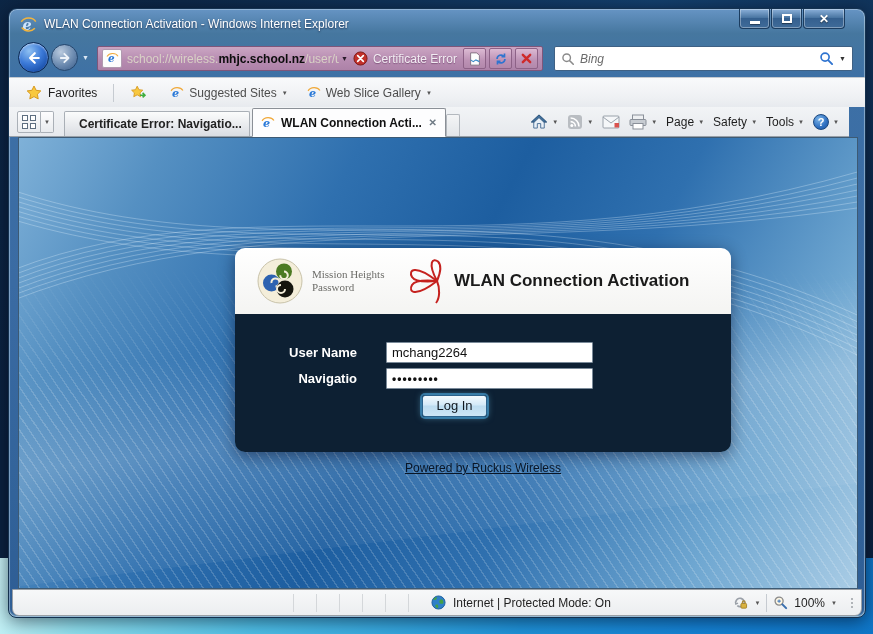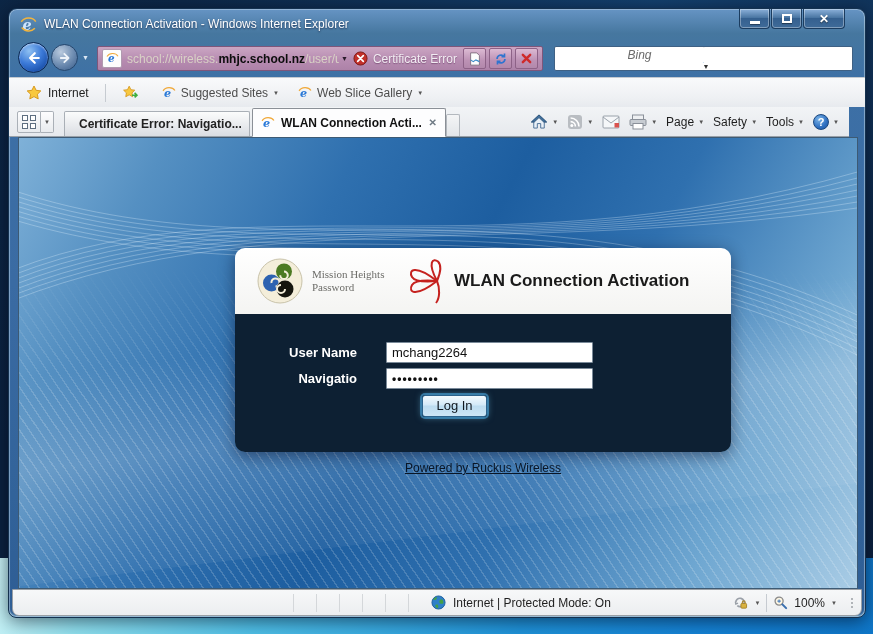--- a/index.html
+++ b/index.html
@@ -46,21 +46,21 @@
   .url-domain { color:#0d0d0d; font-weight:bold; }
   .addr-chev { color:#2a1a2a; font-size:7px; margin:0 5px 0 2px; flex:none; }
   .certbadge { display:flex; align-items:center; gap:5px; color:#f2ecf2; font-size:12px;
     text-shadow:0 1px 1px rgba(60,20,60,.4); flex:none; }
   .addrbtn { width:23px; height:21px; margin-left:3px; flex:none; border:1px solid #8d6287; border-radius:2px;
     background:linear-gradient(#dcbad3, #bd92b5 60%, #b288ab); display:flex; align-items:center; justify-content:center; }
   .addr-spacer { flex:1; }
 
   
   .search { position:absolute; left:545px; top:7px; width:299px; height:25px; background:#fff;
-    border:1px solid #3f6184; border-radius:2px; display:flex; align-items:center; padding:0 6px;flex-direction:column; }
+    border:1px solid #3f6184; border-radius:2px; display:flex; align-items:center; padding:0 6px; }
   .search input { flex:1; border:none; outline:none; font-size:12px; font-style:italic; color:#444;
     margin-left:5px; font-family:"Liberation Sans", sans-serif; background:transparent; }
   .search input::placeholder { color:#6b6b6b; font-style:italic; }
   .search-chev { color:#333; font-size:7px; margin-left:5px; }
 
   
   .favrow { position:absolute; left:0; top:68px; right:0; height:30px;
     background:linear-gradient(#f9fafb, #eef0f3 70%, #e7eaee); border-top:1px solid #c4cad1;
     display:flex; align-items:center; padding-left:8px; gap:7px; }
   .favbtn { display:flex; align-items:center; gap:6px; font-size:12px; color:#1e1e1e; padding:3px 9px; }
@@ -231,21 +231,21 @@
           </svg>
         <span class="search-chev">▼</span>
       </div>
     </div>
 
     <div class="favrow">
       <span class="favbtn">
         <svg width="16" height="16" viewBox="0 0 16 16">
             <path d="M8 1 l2.1 4.3 4.7.6 -3.4 3.3 .8 4.7 L8 11.6 3.8 13.9 l.8 -4.7 L1.2 5.9 l4.7 -.6 z" fill="#f8c83f" stroke="#d89a1f"></path>
           </svg>
-        <span>Internet</span>
+        <span>Favorites</span>
       </span>
       <div class="vsep"></div>
       <span class="favbtn">
         <svg width="18" height="15" viewBox="0 0 20 16">
             <path d="M8 1 l1.9 3.9 4.3.5 -3.1 3 .7 4.3 L8 10.6 4.2 12.7 l.7 -4.3 L1.8 5.4 l4.3 -.5 z" fill="#f8c83f" stroke="#d89a1f"></path>
             <path d="M11 11 h5 m-2 -2.5 l2.6 2.5 -2.6 2.5" stroke="#3fae3f" stroke-width="1.8" fill="none"></path>
           </svg>
       </span>
       <span class="favitem">
         <svg width="14" height="14" viewBox="0 0 20 20">

